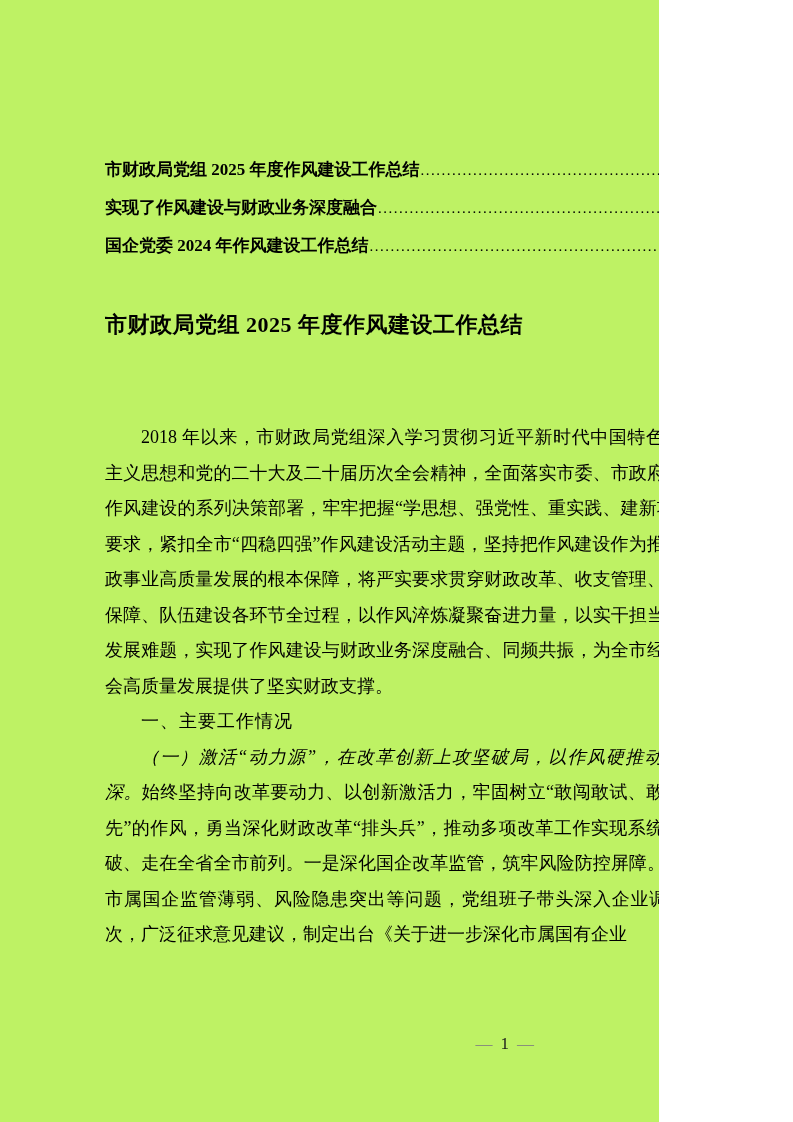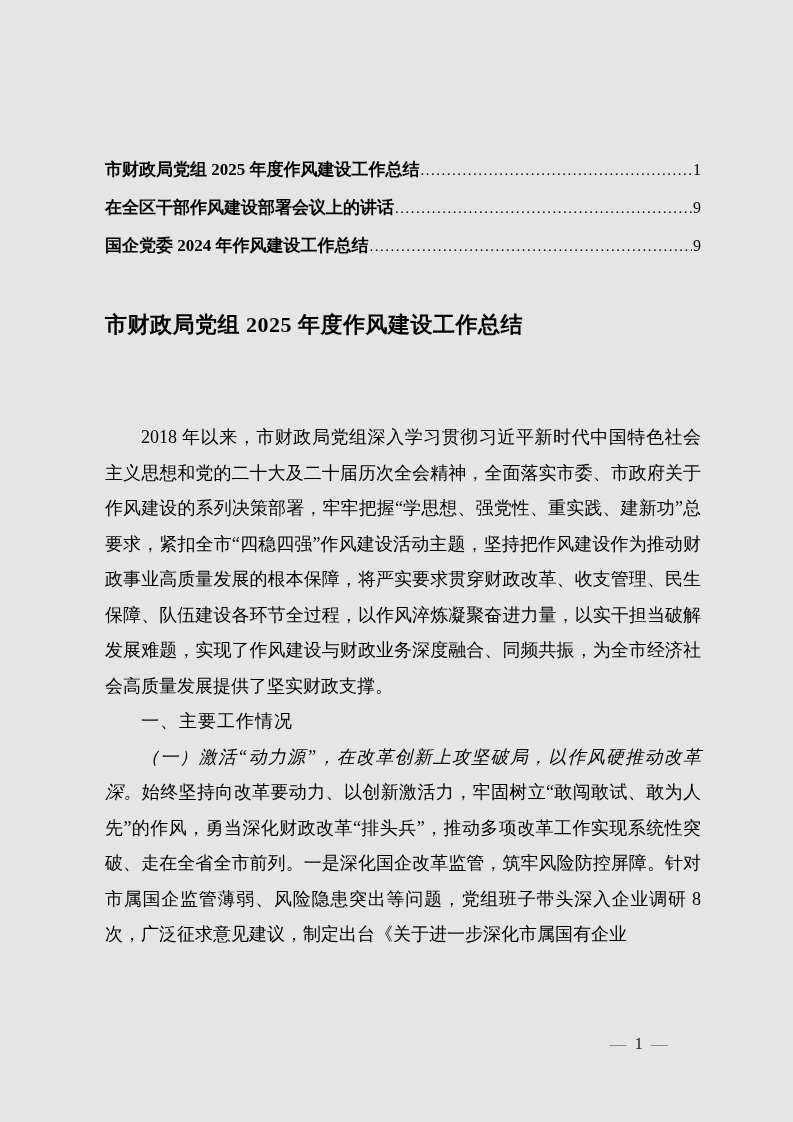--- a/index.html
+++ b/index.html
@@ -2,23 +2,23 @@
 <html><head>
 <meta charset="utf-8">
 <style>
   html, body {
     margin: 0;
     padding: 0;
     background: #ffffff;
   }
   .page {
     position: relative;
-    width: 793px;
+    width: 659px;
     height: 1122px;
-    background: #e5e5e5;
+    background: #bef264;
     overflow: hidden;
     font-family: "Liberation Serif", "DejaVu Serif", serif;
     color: #000000;
   }
   .content {
     position: absolute;
     top: 160px;
     left: 105px;
     width: 596px;
   }
@@ -106,21 +106,21 @@
 <div class="page">
   <div class="content">
 
     <div>
       <div class="toc-entry">
         <span class="toc-title">市财政局党组 2025 年度作风建设工作总结</span>
         <span class="toc-dots">........................................................................................................................</span>
         <span class="toc-page">1</span>
       </div>
       <div class="toc-entry">
-        <span class="toc-title">在全区干部作风建设部署会议上的讲话</span>
+        <span class="toc-title">实现了作风建设与财政业务深度融合</span>
         <span class="toc-dots">........................................................................................................................</span>
         <span class="toc-page">9</span>
       </div>
       <div class="toc-entry">
         <span class="toc-title">国企党委 2024 年作风建设工作总结</span>
         <span class="toc-dots">........................................................................................................................</span>
         <span class="toc-page">9</span>
       </div>
     </div>
 

